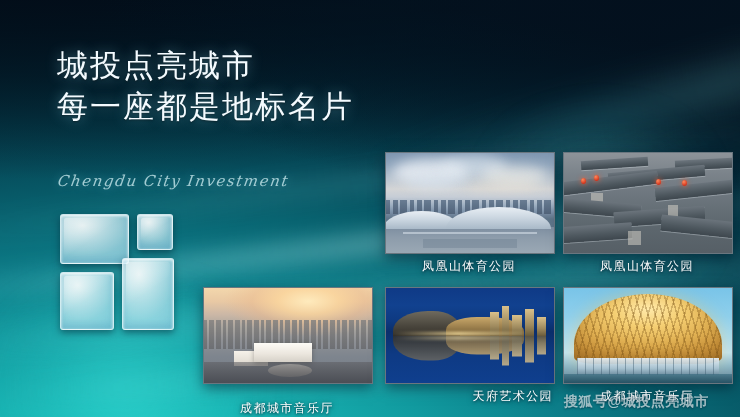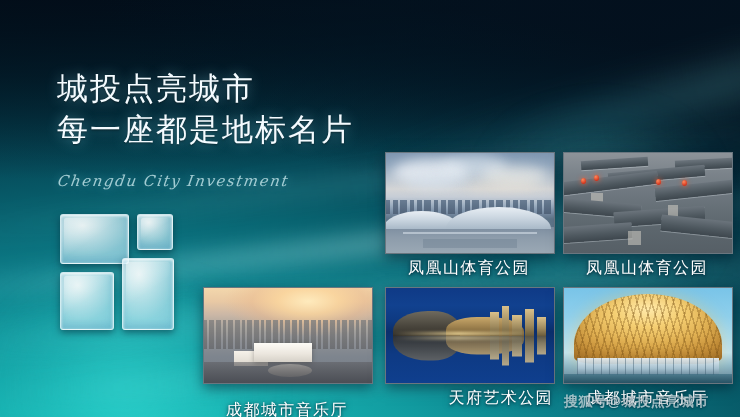--- a/index.html
+++ b/index.html
@@ -42,21 +42,21 @@
   .s5{left:-6%;top:86%;width:118%;height:18px;
       background:linear-gradient(90deg,rgba(160,245,245,0) 0%,rgba(175,250,248,.16) 35%,rgba(200,255,253,.22) 60%,rgba(160,245,245,0) 100%);
       transform:rotate(-4deg);filter:blur(13px);}
   .glowspot{position:absolute;border-radius:50%;pointer-events:none;}
   .g1{left:-6%;bottom:-16%;width:46%;height:46%;
       background:radial-gradient(circle,rgba(60,230,222,.42) 0%,rgba(40,200,200,.16) 45%,rgba(40,200,200,0) 72%);filter:blur(20px);}
   .g2{right:2%;top:30%;width:34%;height:40%;
       background:radial-gradient(circle,rgba(70,215,215,.26) 0%,rgba(50,185,195,.10) 48%,rgba(50,185,195,0) 74%);filter:blur(24px);}
 
   
-  .title-block{position:absolute;left:57px;top:68px;}
+  .title-block{position:absolute;left:57px;top:45px;}
   .title-line{
     font-family:"Liberation Serif","DejaVu Serif",serif;
     font-size:31px;line-height:41px;
     color:#f4fbff;letter-spacing:2px;
     text-shadow:0 0 14px rgba(150,235,255,.45),0 1px 2px rgba(0,0,0,.5);
     white-space:nowrap;
   }
   .script-sub{
     position:absolute;left:58px;top:172px;
     font-family:"DejaVu Serif","Liberation Serif",serif;
@@ -96,21 +96,21 @@
     position:relative;width:100%;height:100%;
     overflow:hidden;
     border:1px solid rgba(255,255,255,.30);
     box-shadow:0 4px 12px rgba(0,26,42,.55);
     background:#2a3b48;
   }
   .caption{
     position:absolute;left:0;right:0;
     text-align:center;
     font-family:"Liberation Serif","DejaVu Serif",serif;
-    font-size:16px;letter-spacing:1.4px;
+    font-size:12px;letter-spacing:1.4px;
     color:#ffffff;
     text-shadow:0 1px 3px rgba(0,28,44,.85),0 0 7px rgba(0,40,60,.6);
     white-space:nowrap;
   }
 
   
   .ph-stadium{
     position:absolute;inset:0;
     background:
       linear-gradient(180deg,#7e96b0 0%,#91a6bd 12%,#b9c4cf 26%,#d4d5d6 36%,#c6cdd6 44%,#9fb0c2 52%,#7f94ab 58%,#6f8399 62%,#5e7488 66%,#65798d 100%);

